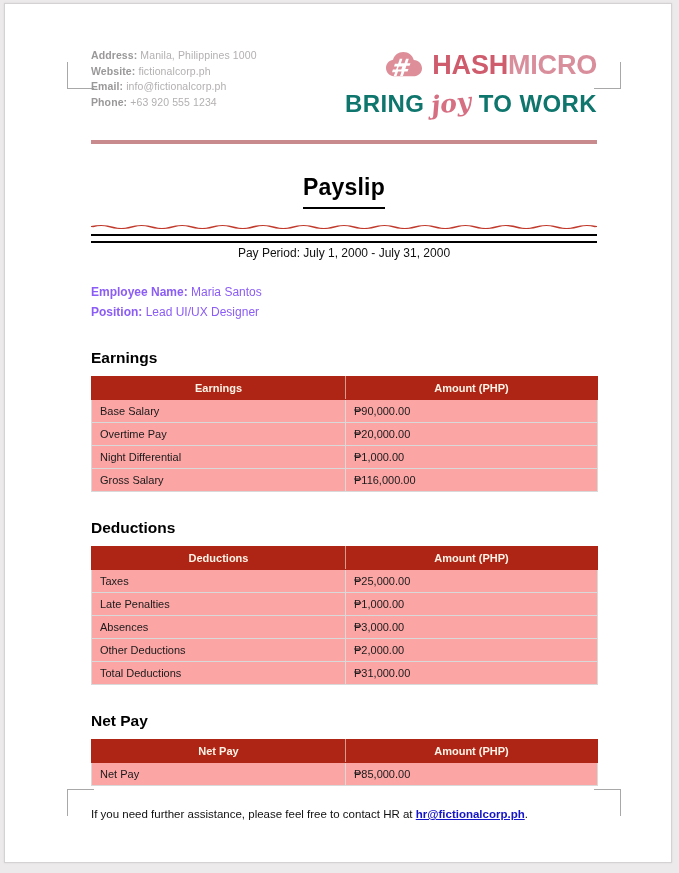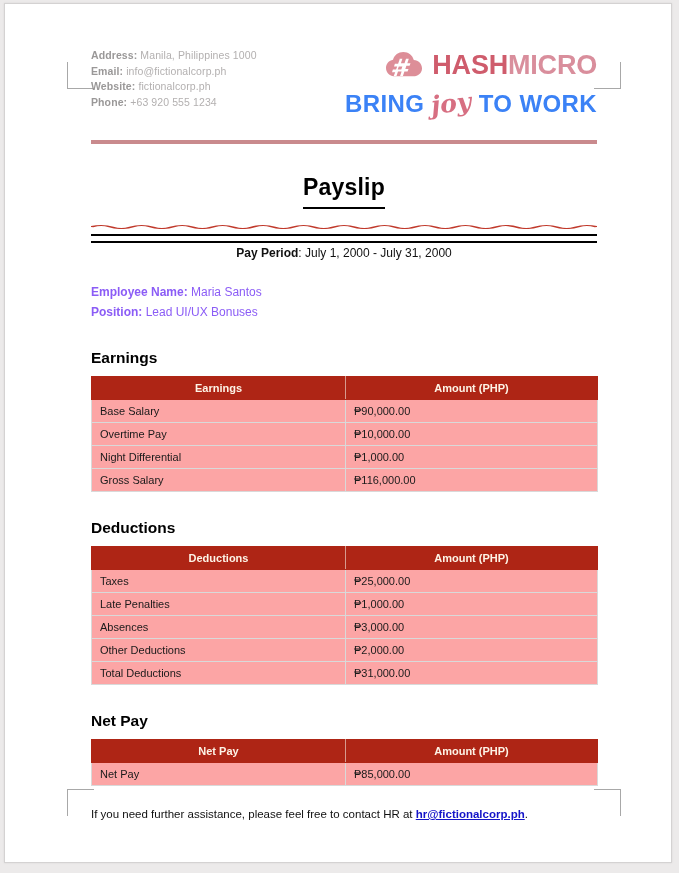--- a/index.html
+++ b/index.html
@@ -94,21 +94,21 @@
     display: flex;
     align-items: baseline;
     justify-content: flex-end;
     gap: 7px;
     margin-top: 5px;
     white-space: nowrap;
   }
   .tag-grey {
     font-size: 24px;
     font-weight: bold;
-    color: #3b82f6;
+    color: #0f766e;
     letter-spacing: 0.4px;
     line-height: 1;
   }
   .tag-joy {
     font-family: "DejaVu Serif", serif;
     font-style: italic;
     font-weight: bold;
     font-size: 25px;
     color: #d76f82;
     line-height: 1;
@@ -144,21 +144,21 @@
     height: 6px;
     overflow: hidden;
   }
 
   .pay-period {
     text-align: center;
     font-size: 12px;
     color: #111;
     margin-top: 18px;
   }
-  .pay-period b { font-weight: bold; }
+  .pay-period b { font-weight: normal; }
 
   
   .emp-info {
     margin-top: 22px;
     font-size: 12px;
     line-height: 20px;
     color: #8b5cf6;
   }
   .emp-info .k { font-weight: bold; }
 
@@ -223,26 +223,26 @@
   <div class="content">
 
     <div class="letterhead">
 
       <div class="contact">
         <div>
           <span class="lbl">Address:</span>
           <span>Manila, Philippines 1000</span>
         </div>
         <div>
+          <span class="lbl">Website:</span>
+          <span>fictionalcorp.ph</span>
+        </div>
+        <div>
           <span class="lbl">Email:</span>
           <span>info@fictionalcorp.ph</span>
-        </div>
-        <div>
-          <span class="lbl">Website:</span>
-          <span>fictionalcorp.ph</span>
         </div>
         <div>
           <span class="lbl">Phone:</span>
           <span>+63 920 555 1234</span>
         </div>
       </div>
 
       <div class="logo-block">
         <div class="logo-row-1">
           <span>
@@ -276,21 +276,21 @@
 
     <div class="pay-period">
       <b>Pay Period</b><span>: July 1, 2000 - July 31, 2000</span>
     </div>
 
     <div class="emp-info">
       <div>
         <span class="k">Employee Name:</span><span> Maria Santos</span>
       </div>
       <div>
-        <span class="k">Position:</span><span> Lead UI/UX Bonuses</span>
+        <span class="k">Position:</span><span> Lead UI/UX Designer</span>
       </div>
     </div>
 
     <div class="section-title">Earnings</div>
     <table class="pay">
       <colgroup>
           <col class="col-label">
           <col class="col-amount">
         </colgroup>
       <thead>
@@ -299,21 +299,21 @@
           <th>Amount (PHP)</th>
         </tr>
       </thead>
       <tbody>
         <tr>
           <td>Base Salary</td>
           <td>₱90,000.00</td>
         </tr>
         <tr>
           <td>Overtime Pay</td>
-          <td>₱10,000.00</td>
+          <td>₱20,000.00</td>
         </tr>
         <tr>
           <td>Night Differential</td>
           <td>₱1,000.00</td>
         </tr>
         <tr>
           <td>Gross Salary</td>
           <td>₱116,000.00</td>
         </tr>
       </tbody>

